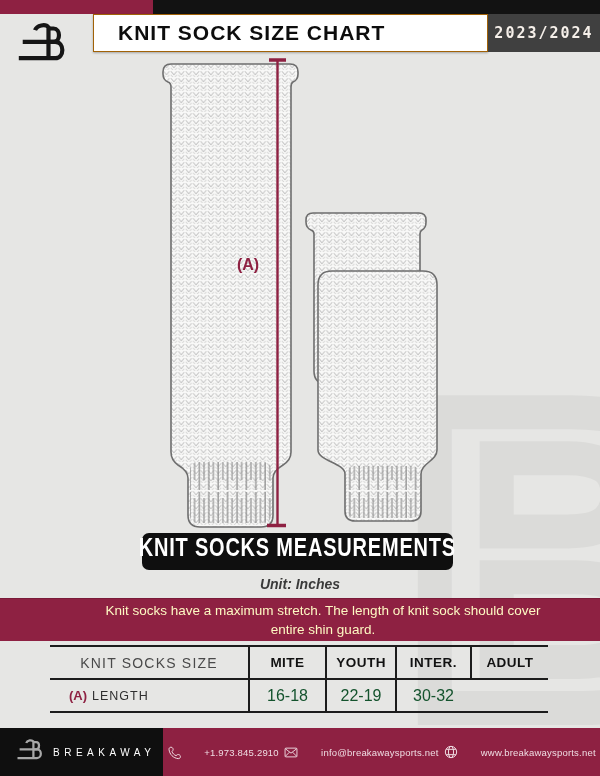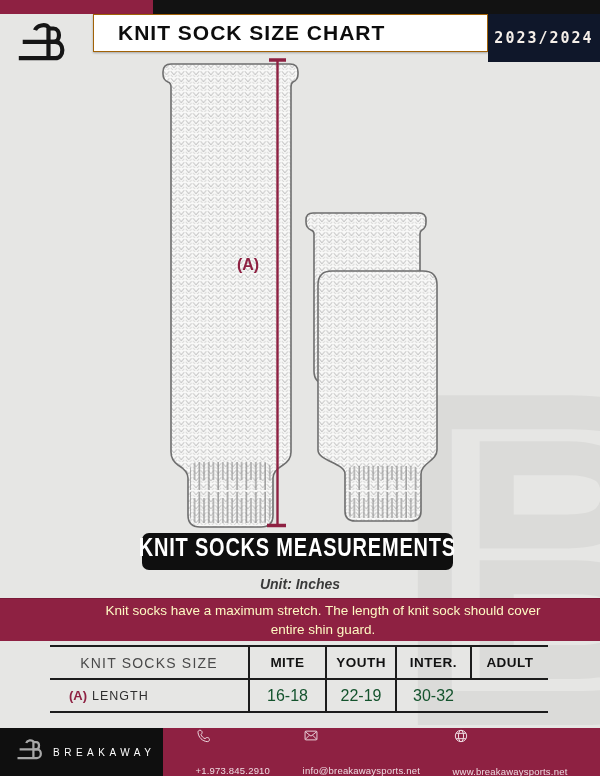--- a/index.html
+++ b/index.html
@@ -13,21 +13,21 @@
   .topbar{position:absolute;left:0;top:0;width:600px;height:14px;background:#121212;z-index:2;}
   .topbar-accent{position:absolute;left:0;top:0;width:153px;height:14px;background:#8e2142;}
 
   .brand-mark{position:absolute;left:16px;top:18px;width:56px;height:58px;color:#161616;z-index:2;}
 
   .title-box{position:absolute;left:93px;top:14px;width:395px;height:38px;background:#ffffff;
     border:1px solid #a16207;box-sizing:border-box;display:flex;align-items:center;
     box-shadow:0 1px 2px rgba(0,0,0,.28);z-index:2;}
   .title-box h1{margin:0;padding-left:24px;font-size:21px;font-weight:bold;letter-spacing:1px;color:#0d0d0d;}
 
-  .season-box{position:absolute;left:488px;top:14px;width:112px;height:48px;background:#0f172a;
+  .season-box{position:absolute;left:488px;top:14px;width:112px;height:38px;background:#404040;
     display:flex;align-items:center;justify-content:center;z-index:2;}
   .season-box span{font-family:"DejaVu Sans Mono",monospace;font-weight:bold;font-size:15px;
     letter-spacing:2px;color:#f5efe9;}
 
   
   .diagram{position:absolute;left:0;top:0;width:600px;height:776px;z-index:1;pointer-events:none;}
 
   
   .measure-banner{position:absolute;left:142px;top:533px;width:311px;height:37px;background:#0f0f0f;
     border-radius:7px;display:flex;align-items:flex-start;justify-content:center;z-index:2;}
@@ -57,21 +57,21 @@
   .st-val{font-size:16px;color:#14532d;}
 
   
   .footer{position:absolute;left:0;top:728px;width:600px;height:48px;background:#8e2142;z-index:3;}
   .footer-black{position:absolute;left:0;top:0;width:163px;height:48px;background:#0f0f0f;
     display:flex;align-items:center;}
   .footer-logo{width:30px;height:28px;color:#a8a8a8;margin-left:16px;}
   .footer-brand{color:#ffffff;font-weight:normal;font-size:10px;letter-spacing:4.5px;margin-left:7px;}
   .footer-contacts{position:absolute;left:163px;top:0;width:437px;height:48px;display:flex;
     align-items:center;justify-content:space-evenly;}
-  .contact{display:flex;align-items:flex-start;gap:22px;color:#efdce2;font-size:9.5px;letter-spacing:.2px;flex-direction:column;}
+  .contact{display:flex;align-items:center;gap:22px;color:#efdce2;font-size:9.5px;letter-spacing:.2px;}
   .contact svg{display:block;}
 </style>
 </head>
 <body>
 
 <div class="page">
 
   <svg width="0" height="0" style="position:absolute" aria-hidden="true">
     <defs>
       <symbol id="blogo" viewBox="0 0 100 90">

